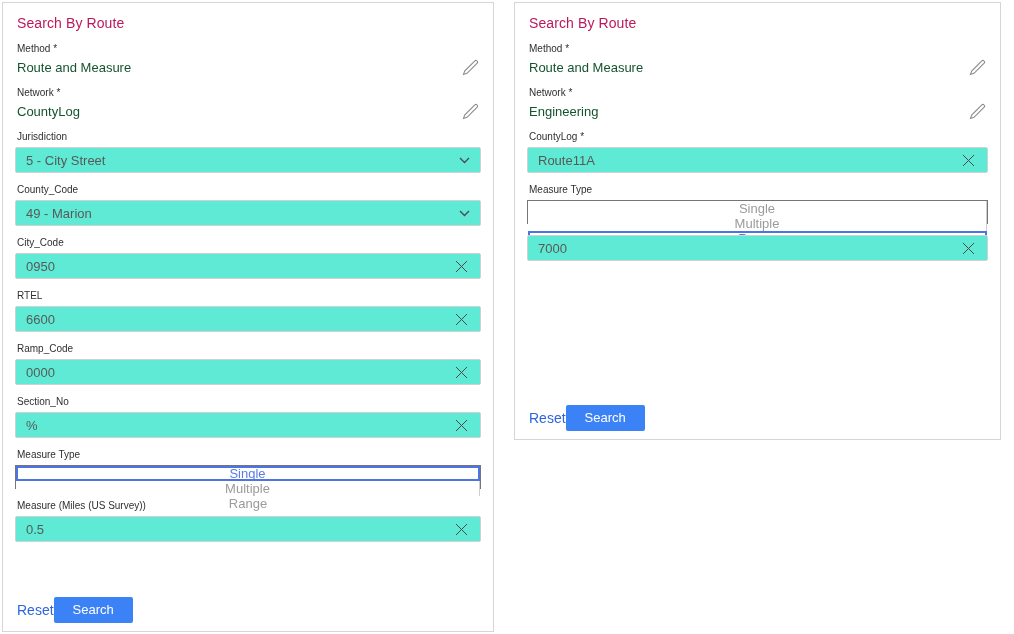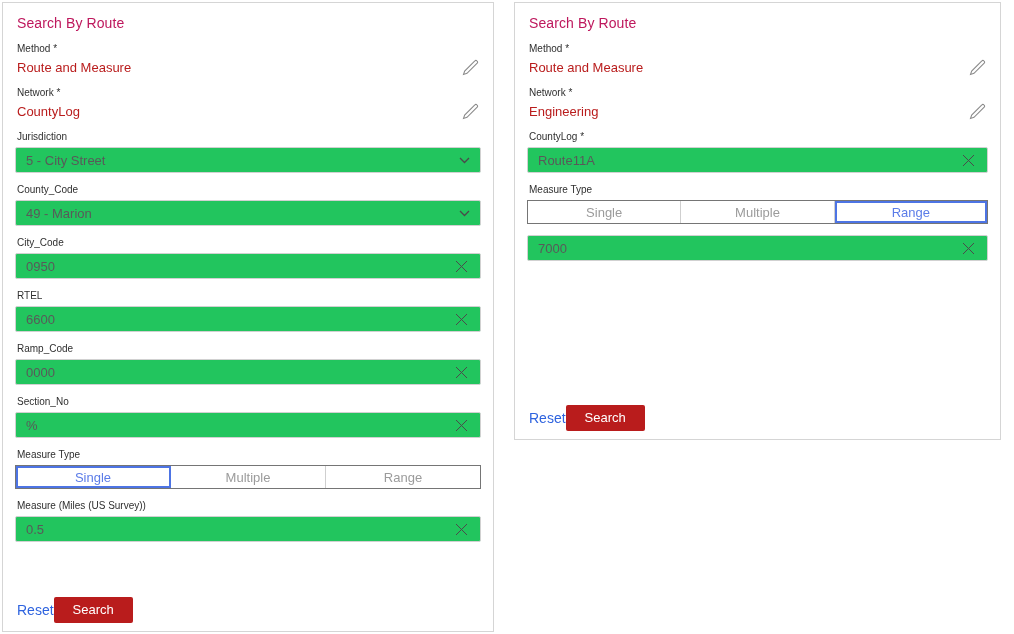--- a/index.html
+++ b/index.html
@@ -14,43 +14,43 @@
 
   .panel-title { font-size: 14px; color: #be185d; margin: 4px 2px 12px;
     letter-spacing: .1px; }
 
   .field { margin-bottom: 11px; }
   .field-label { font-size: 10px; color: #2f2f2f; margin-bottom: 5px;
     padding-left: 2px; }
 
   .display-row { display: flex; justify-content: space-between;
     align-items: center; height: 17px; padding-left: 2px; }
-  .display-value { font-size: 13px; color: #b91c1c; }
+  .display-value { font-size: 13px; color: #14532d; }
   .icon-btn { background: none; border: none; cursor: pointer;
     display: flex; align-items: center; padding: 0 2px; }
 
   .box { display: flex; align-items: center; border: 1px solid #d1d1d1;
-    border-radius: 2px; height: 26px; padding: 0 10px; background: #22c55e; }
+    border-radius: 2px; height: 26px; padding: 0 10px; background: #5eead4; }
   .box-text { font-size: 13px; color: #595959; flex: 1; }
   .box-input { border: none; outline: none; flex: 1; font-size: 13px;
     color: #595959; font-family: inherit; background: transparent; }
 
-  .segmented { display: flex; border: 1px solid #757575; height: 24px; }
+  .segmented { display: flex; border: 1px solid #757575; height: 24px; flex-direction: column; }
   .segment { flex: 1; display: flex; align-items: center;
     justify-content: center; font-size: 13px; color: #9b9b9b;
     cursor: pointer; border-right: 1px solid #cfcfcf; background: #fff; }
   .segment:last-child { border-right: none; }
   .segment.selected { outline: 2px solid #4d74e4; outline-offset: -2px;
     color: #5b7ce8; }
 
   .footer { margin-top: auto; display: flex; justify-content: flex-start;
     align-items: center; }
   .reset-link { color: #2e63df; font-size: 14px; cursor: pointer;
     padding-left: 2px; text-decoration: none; }
-  .search-btn { background: #b91c1c; color: #fff; font-size: 13px;
+  .search-btn { background: #3b82f6; color: #fff; font-size: 13px;
     padding: 5px 19px 6px; border: none; border-radius: 2px; cursor: pointer;
     font-family: inherit; }
 
   svg { display: block; }
 </style>
 </head>
 <body>
 
 <div class="panel panel-left">
   <div class="panel-title">Search By Route</div>

